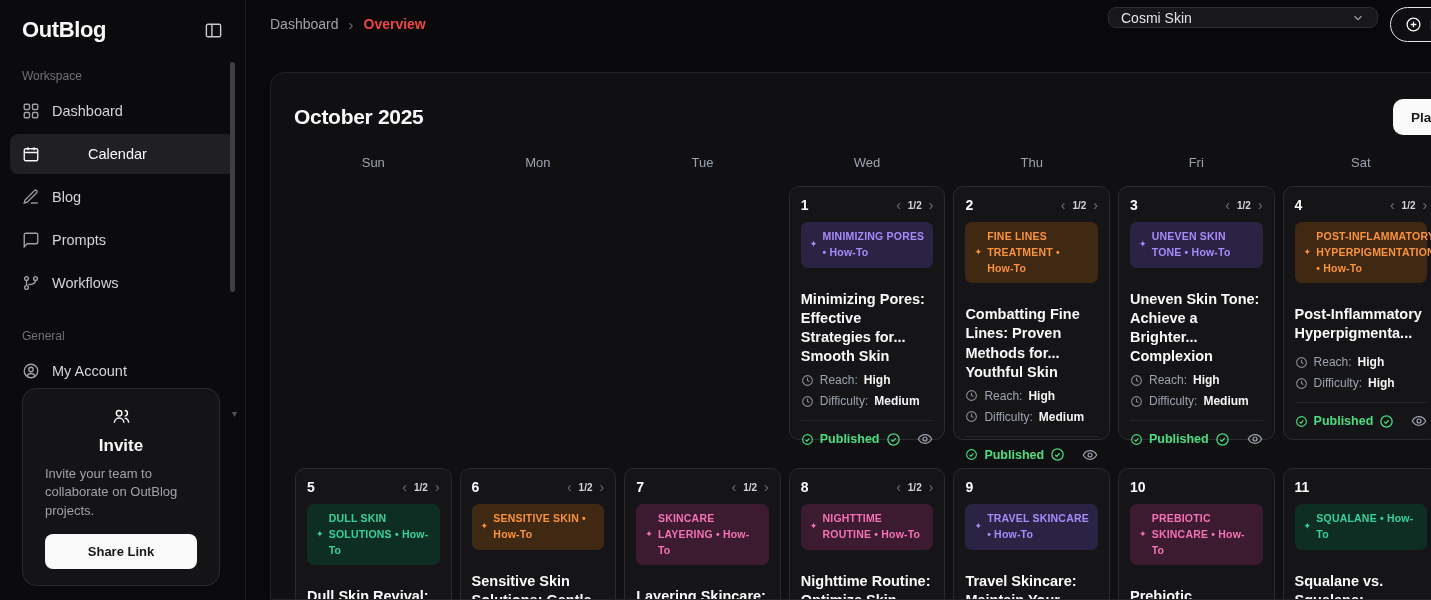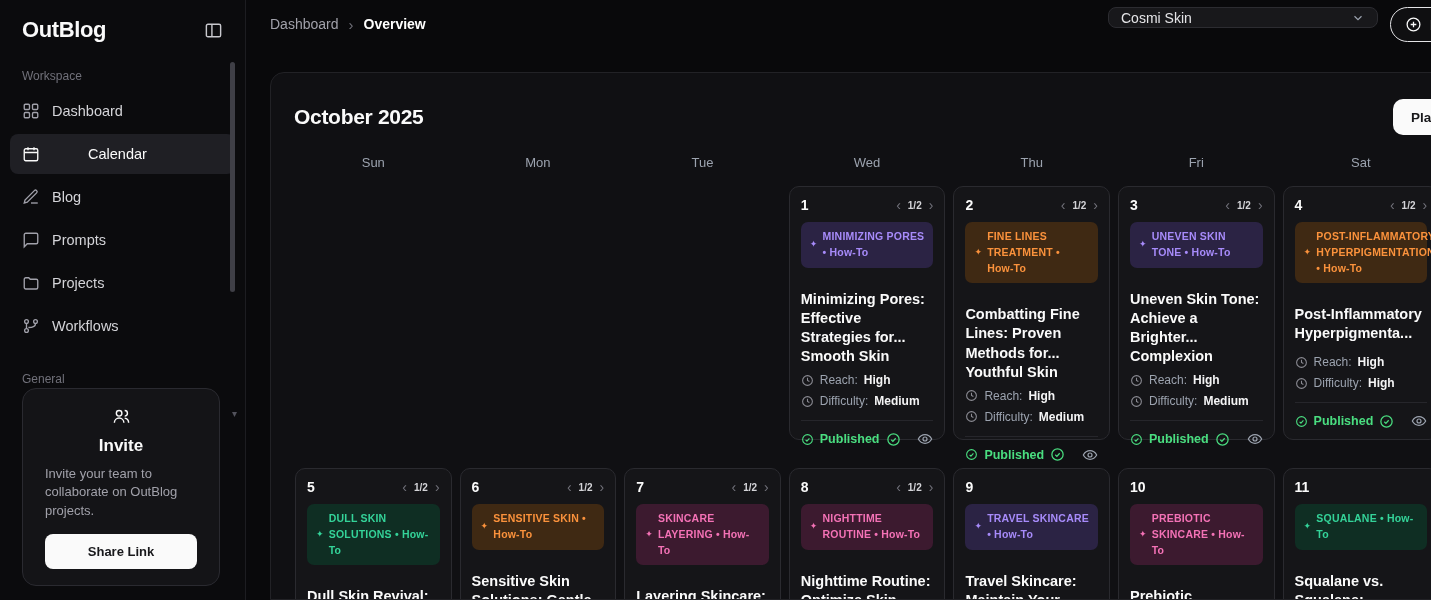--- a/index.html
+++ b/index.html
@@ -42,21 +42,21 @@
     margin-top:14px; width:100%; height:35px; border:none; border-radius:8px;
     background:#fafafa; color:#18181b; font-size:13px; font-weight:700; cursor:pointer;
     font-family:inherit;
   }
 
   
   .topbar { position:absolute; left:246px; right:0; top:0; height:48px; }
   .breadcrumb { position:absolute; left:24px; top:0; height:48px; display:flex; align-items:center; gap:10px; font-size:14px; }
   .bc-parent { color:#a1a1aa; cursor:pointer; }
   .bc-sep { color:#71717a; font-size:15px; }
-  .bc-current { color:#ffffff; font-weight:600; }
+  .bc-current { color:#ef4444; font-weight:600; }
   .ws-select {
     position:absolute; right:53px; top:7px; width:270px; height:21px;
     background:#18181b; border:1px solid #2c2c31; border-radius:8px;
     display:flex; align-items:center; justify-content:space-between; padding:0 12px;
     font-size:14px; color:#e4e4e7; cursor:pointer;
   }
   .new-btn {
     position:absolute; left:1144px; top:7px; height:35px; width:120px;
     background:#0f0f11; border:1.5px solid #e4e4e7; border-radius:18px;
     display:flex; align-items:center; gap:8px; padding:0 14px;
@@ -162,28 +162,20 @@
       <span class="nav-ic">
           <svg width="18" height="18" viewBox="0 0 24 24" fill="none" stroke="currentColor" stroke-width="1.8">
             <path d="M21 15a2 2 0 0 1-2 2H7l-4 4V5a2 2 0 0 1 2-2h14a2 2 0 0 1 2 2Z"></path>
           </svg>
         </span>
       <span>Prompts</span>
     </div>
     <div class="nav-item">
       <span class="nav-ic">
           <svg width="18" height="18" viewBox="0 0 24 24" fill="none" stroke="currentColor" stroke-width="1.8">
-            <path d="M3 7a2 2 0 0 1 2-2h4l2 2h8a2 2 0 0 1 2 2v9a2 2 0 0 1-2 2H5a2 2 0 0 1-2-2Z"></path>
-          </svg>
-        </span>
-      <span>Projects</span>
-    </div>
-    <div class="nav-item">
-      <span class="nav-ic">
-          <svg width="18" height="18" viewBox="0 0 24 24" fill="none" stroke="currentColor" stroke-width="1.8">
             <circle cx="6" cy="6" r="2.5"></circle>
             <circle cx="6" cy="18" r="2.5"></circle>
             <circle cx="18" cy="6" r="2.5"></circle>
             <path d="M6 8.5v7M18 8.5c0 4.5-5 5.5-9.5 5.5"></path>
           </svg>
         </span>
       <span>Workflows</span>
     </div>
   </nav>
 

